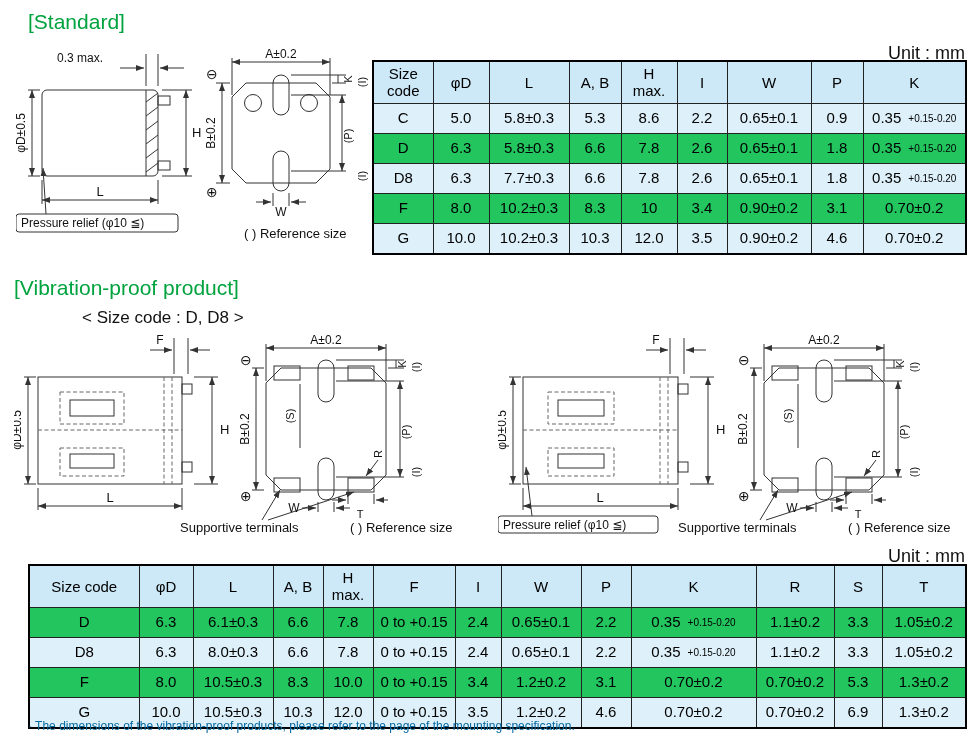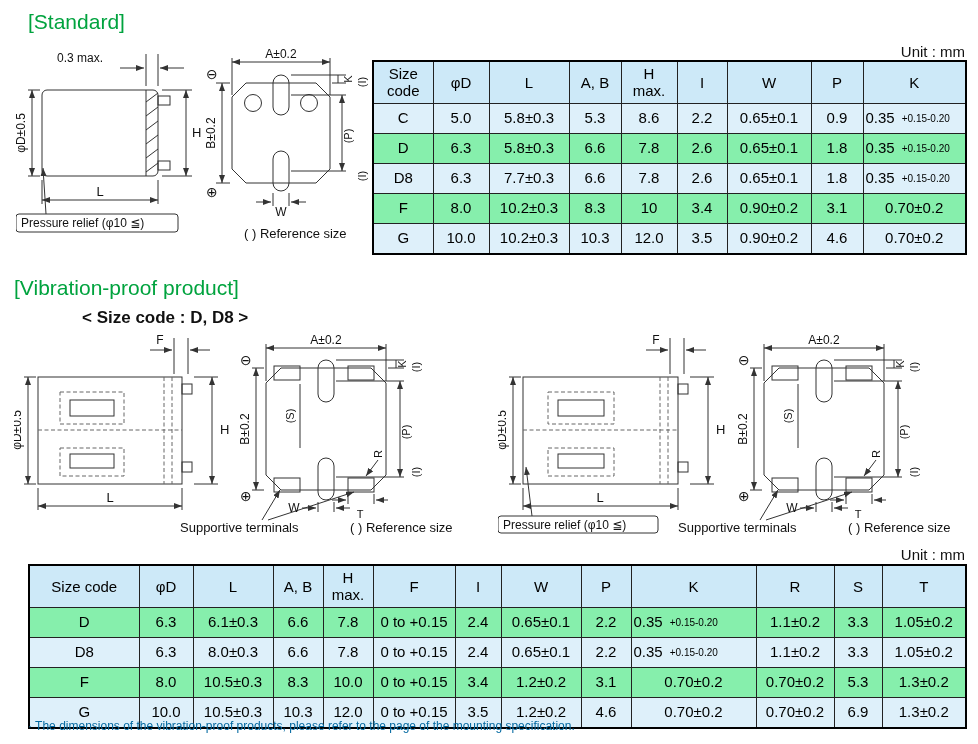--- a/index.html
+++ b/index.html
@@ -2,38 +2,38 @@
 <html><head>
 <meta charset="utf-8">
 <style>
   html,body{margin:0;padding:0;background:#fff;}
   .page{
     position:relative;width:978px;height:744px;background:#fff;overflow:hidden;
     font-family:"Liberation Sans","DejaVu Sans",sans-serif;color:#111;
   }
   .green-heading{position:absolute;font-size:21px;color:#00a33e;font-weight:400;}
   .size-caption{position:absolute;font-size:17px;color:#111;}
-  .unit-label{position:absolute;font-size:15px;color:#111;}
+  .unit-label{position:absolute;font-size:18px;color:#111;}
   .footer-note{position:absolute;font-size:12px;color:#0369a1;}
 
   table.dim-table{
-    position:absolute;border-collapse:collapse;table-layout:fixed;background:#86efac;
+    position:absolute;border-collapse:collapse;table-layout:fixed;background:#22c55e;
     font-size:15px;color:#000;border:2px solid #000;
   }
   .dim-table th,.dim-table td{
     border:1px solid #222;text-align:center;vertical-align:middle;
     white-space:pre-line;padding:3px 2px;line-height:1.15;overflow:hidden;
   }
   .dim-table th{background:#cde9f8;font-weight:400;}
   #std-table th{height:34px;}
   #vib-table th{height:32px;}
   .dim-table td{height:23px;}
   #std-table tbody tr:nth-child(odd){background:#def0fa;}
   #vib-table tbody tr:nth-child(even){background:#def0fa;}
-  .tolwrap{display:flex;align-items:center;justify-content:flex-start;gap:7px;}
+  .tolwrap{display:flex;align-items:center;justify-content:center;gap:7px;}
   .tolstack{display:flex;font-size:10px;line-height:1.1;text-align:left;}
 
   svg{position:absolute;}
   svg text{font-family:"Liberation Sans","DejaVu Sans",sans-serif;fill:#111;stroke:none;}
   .geo{stroke:#333;fill:none;stroke-width:1;}
   .dimline{stroke:#333;fill:none;stroke-width:1;}
   .dash{stroke:#666;fill:none;stroke-width:1;stroke-dasharray:4 2.5;}
 </style>
 </head>
 <body>
@@ -198,21 +198,21 @@
           <td>12.0</td>
           <td>3.5</td>
           <td>0.90±0.2</td>
           <td>4.6</td>
           <td>0.70±0.2</td>
         </tr>
       </tbody>
     </table>
 
   <div class="green-heading" style="left:14px;top:276px;">[Vibration-proof product]</div>
-  <div class="size-caption" style="left:82px;top:308px;font-weight:bold;">&lt; Size code : D, D8 &gt;</div>
+  <div class="size-caption" style="left:82px;top:308px;">&lt; Size code : D, D8 &gt;</div>
 
   <svg width="460" height="212" viewBox="0 0 460 212" style="left:14px;top:332px;">
     <defs>
       <marker id="as2" markerWidth="9" markerHeight="7" refX="0" refY="3" orient="auto" markerUnits="userSpaceOnUse">
           <path d="M8,0 L0,3 L8,6 Z" fill="#333"></path>
         </marker>
       <marker id="ae2" markerWidth="9" markerHeight="7" refX="8" refY="3" orient="auto" markerUnits="userSpaceOnUse">
           <path d="M0,0 L8,3 L0,6 Z" fill="#333"></path>
         </marker>
     </defs>

